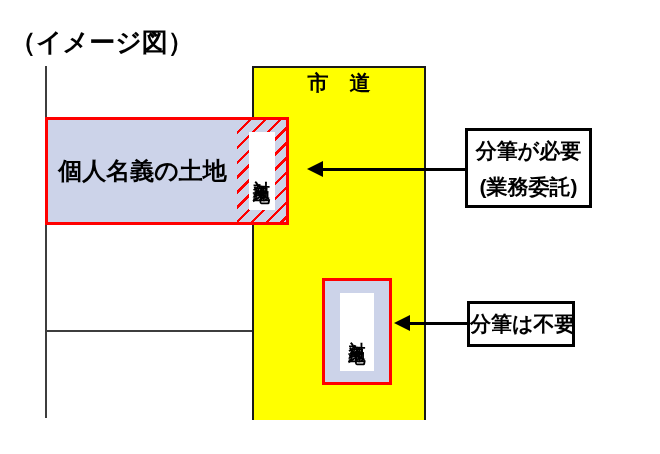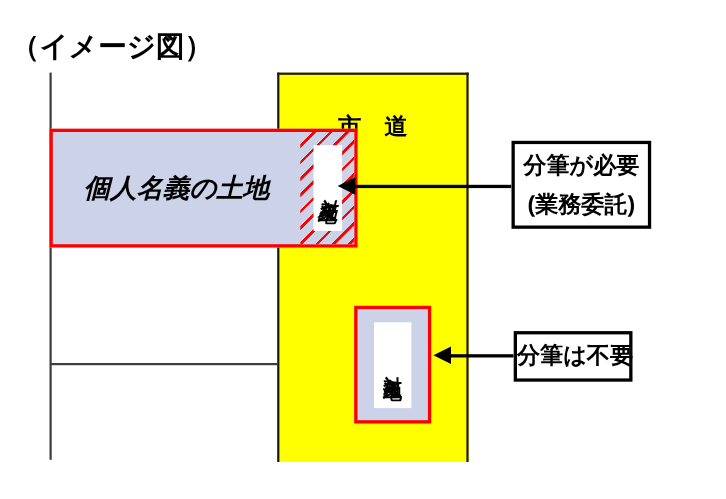--- a/index.html
+++ b/index.html
@@ -19,28 +19,27 @@
   
   .vline{position:absolute;left:45px;top:66px;width:2px;height:352px;background:#3d3d3d;}
   .hline{position:absolute;left:46px;top:330px;width:207px;height:2px;background:#3d3d3d;}
   
   .road{
     position:absolute;left:252px;top:66px;width:174px;height:354px;box-sizing:border-box;
     background:var(--road-fill);
     border-top:2px solid #1a1a1a;border-left:2px solid #1a1a1a;border-right:2px solid #1a1a1a;
   }
   .road-label{
-    margin-top:33px;text-align:center;font-size:21px;font-weight:700;
+    margin-top:1px;text-align:center;font-size:21px;font-weight:700;
   }
   
   .parcel{
-    position:absolute;left:45px;top:117px;width:280px;height:108px;box-sizing:border-box;
+    position:absolute;left:45px;top:117px;width:244px;height:108px;box-sizing:border-box;
     background:var(--parcel-fill);border:3px solid var(--highlight);
     display:flex;
-    font-style:italic;
   }
   .parcel-main{
     flex:1;display:flex;align-items:center;justify-content:center;
     font-size:24px;font-weight:700;white-space:nowrap;
   }
   .parcel-hatch{
     width:49px;box-sizing:border-box;
     background-color:var(--parcel-fill);
     background-image:repeating-linear-gradient(135deg,rgba(0,0,0,0) 0px,rgba(0,0,0,0) 8px,var(--highlight) 8px,var(--highlight) 10.5px);
     display:flex;align-items:center;justify-content:center;

